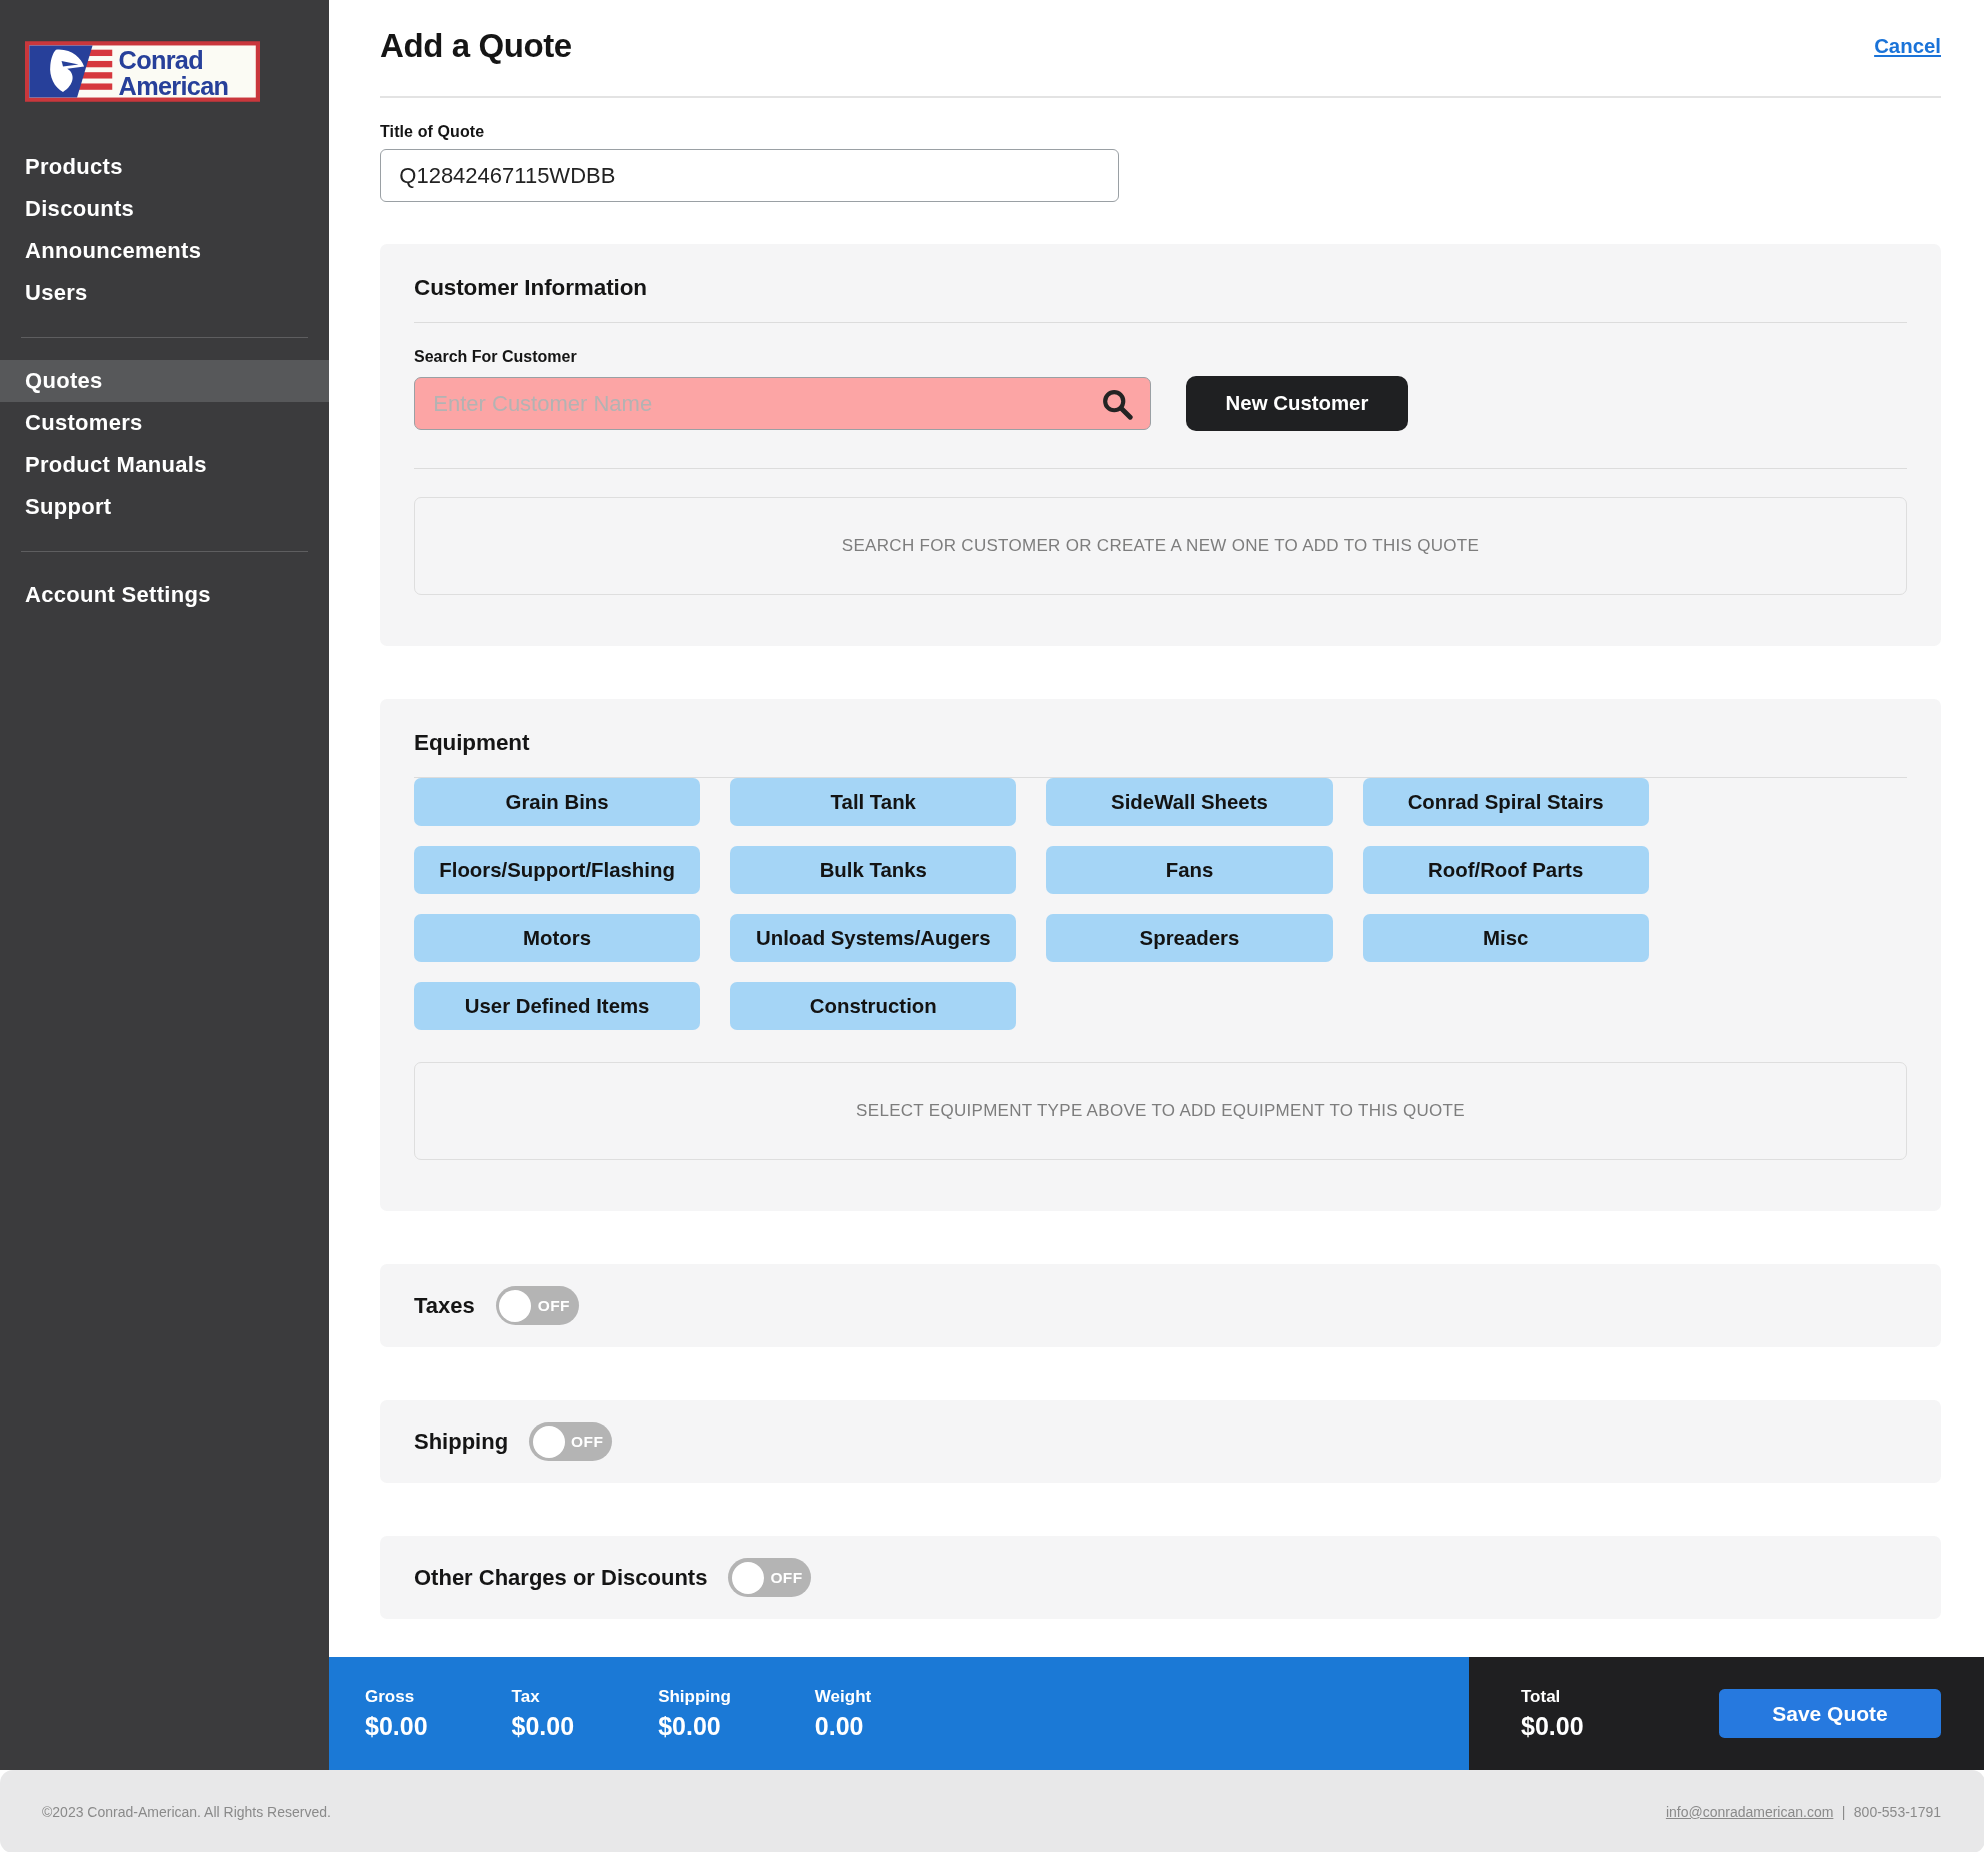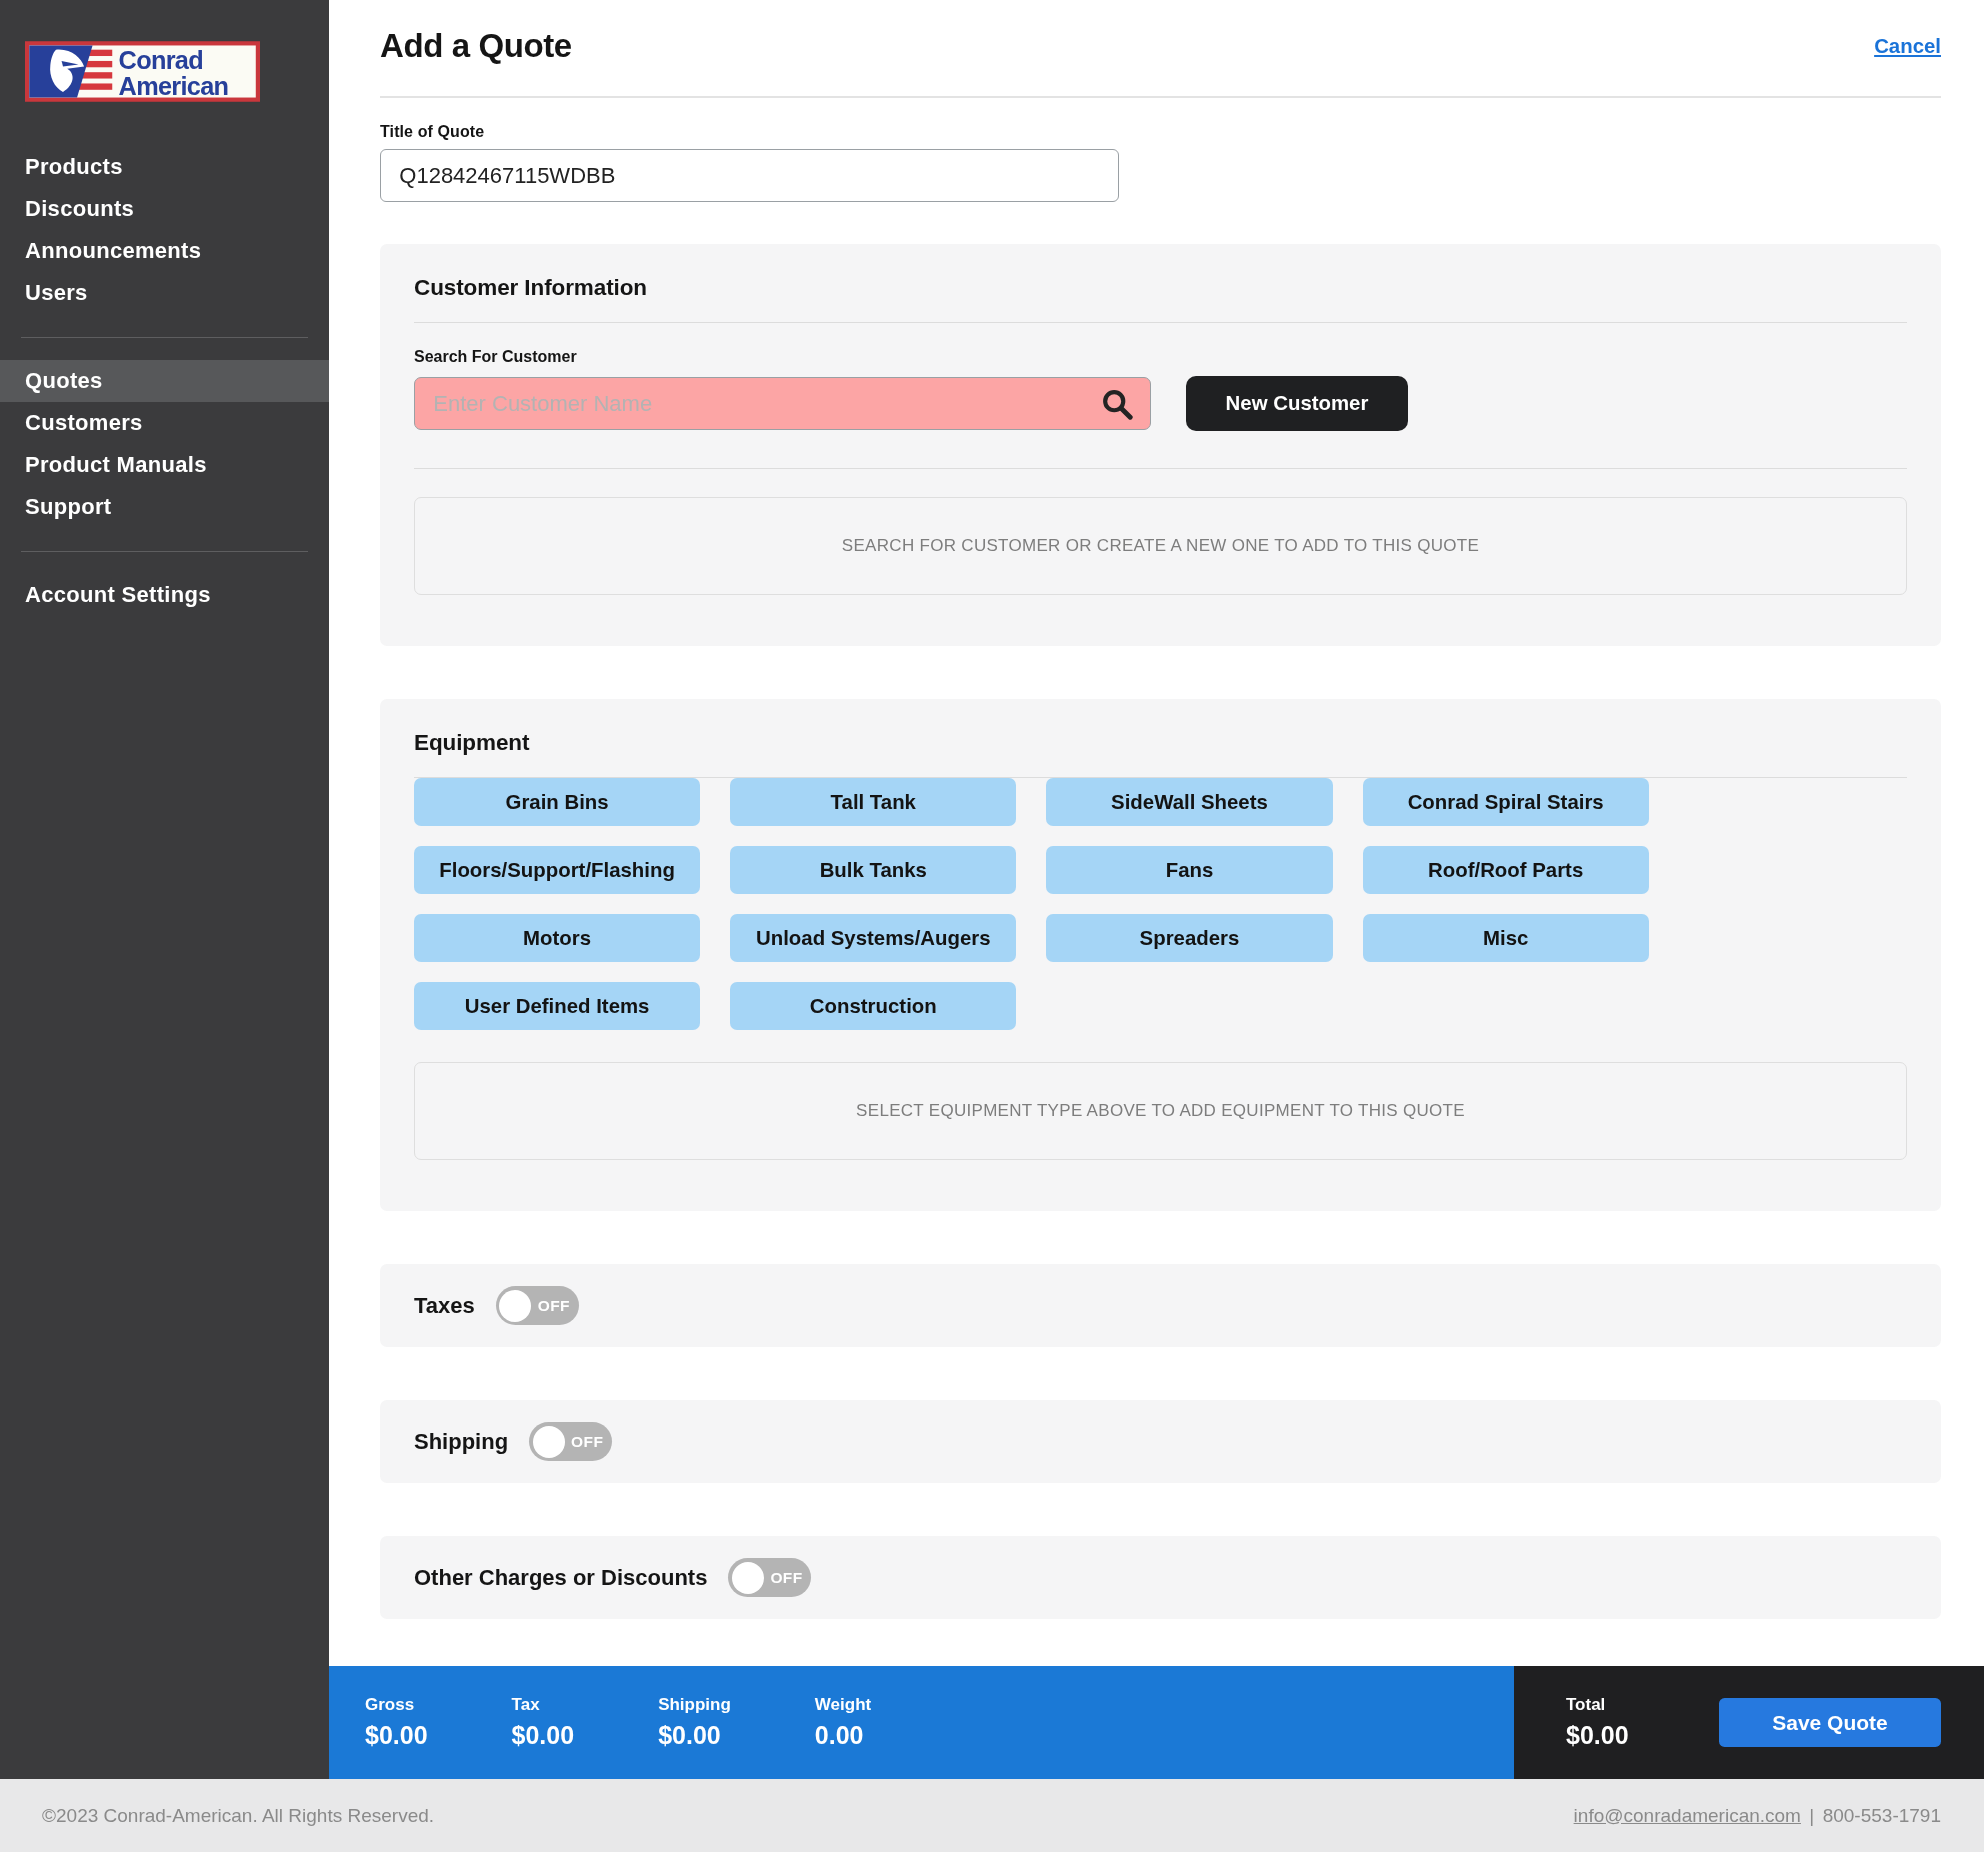--- a/index.html
+++ b/index.html
@@ -71,30 +71,30 @@
                   background: #fff; border-radius: 50%; }
   .toggle .state { position: absolute; left: 42px; top: 50%; transform: translateY(-50%);
                    color: #fff; font-size: 15.5px; font-weight: 800; letter-spacing: 0.4px; }
 
   
   .summary-bar { height: 113px; display: flex; flex-shrink: 0; }
   .summary-left { flex: 1; background: #1b79d6; color: #fff; display: flex; align-items: center;
                   padding-left: 36px; column-gap: 84px; }
   .stat-label { font-size: 17px; font-weight: 700; }
   .stat-value { font-size: 25px; font-weight: 800; margin-top: 5.6px; }
-  .summary-right { width: 471px; background: #1f1f21; color: #fff; display: flex;
+  .summary-right { width: 516px; background: #1f1f21; color: #fff; display: flex;
                    align-items: center; padding: 0 44px 0 52px; }
   .btn-save { margin-left: auto; width: 222px; height: 49px; background: #2679df; color: #fff;
               border: none; border-radius: 5.6px; font-family: "Liberation Sans", sans-serif;
               font-size: 21px; font-weight: 700; cursor: pointer; }
 
   
-  .footer { height: 73px; background: #e8e8e9; color: #8a8a8a; display: flex;
+  .footer { height: 83px; background: #e8e8e9; color: #8a8a8a; display: flex;
             align-items: center; justify-content: space-between; padding: 0 44px 0 42px;
-            font-size: 19px; }
+            font-size: 14px; border-radius: 13px; }
   .footer-email { color: #8a8a8a; text-decoration: underline; cursor: pointer; }
   .footer-sep { margin: 0 8.4px; }
 </style>
 </head>
 <body>
 
 <div class="app">
   <div class="main-row">
 
     <aside class="sidebar">

